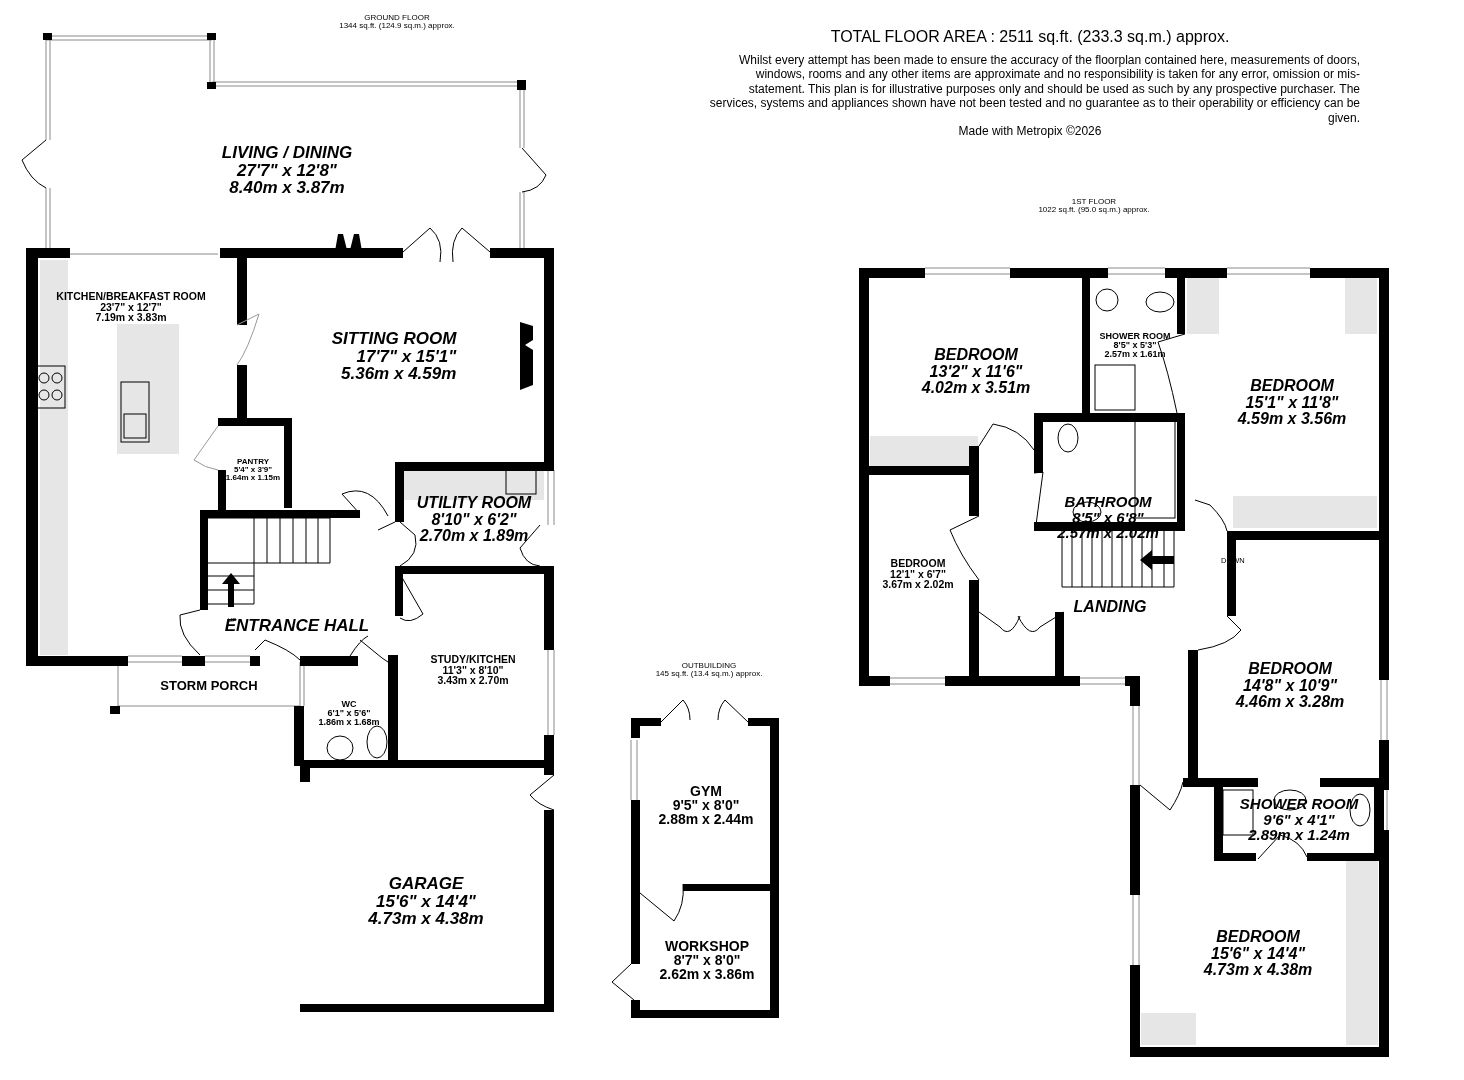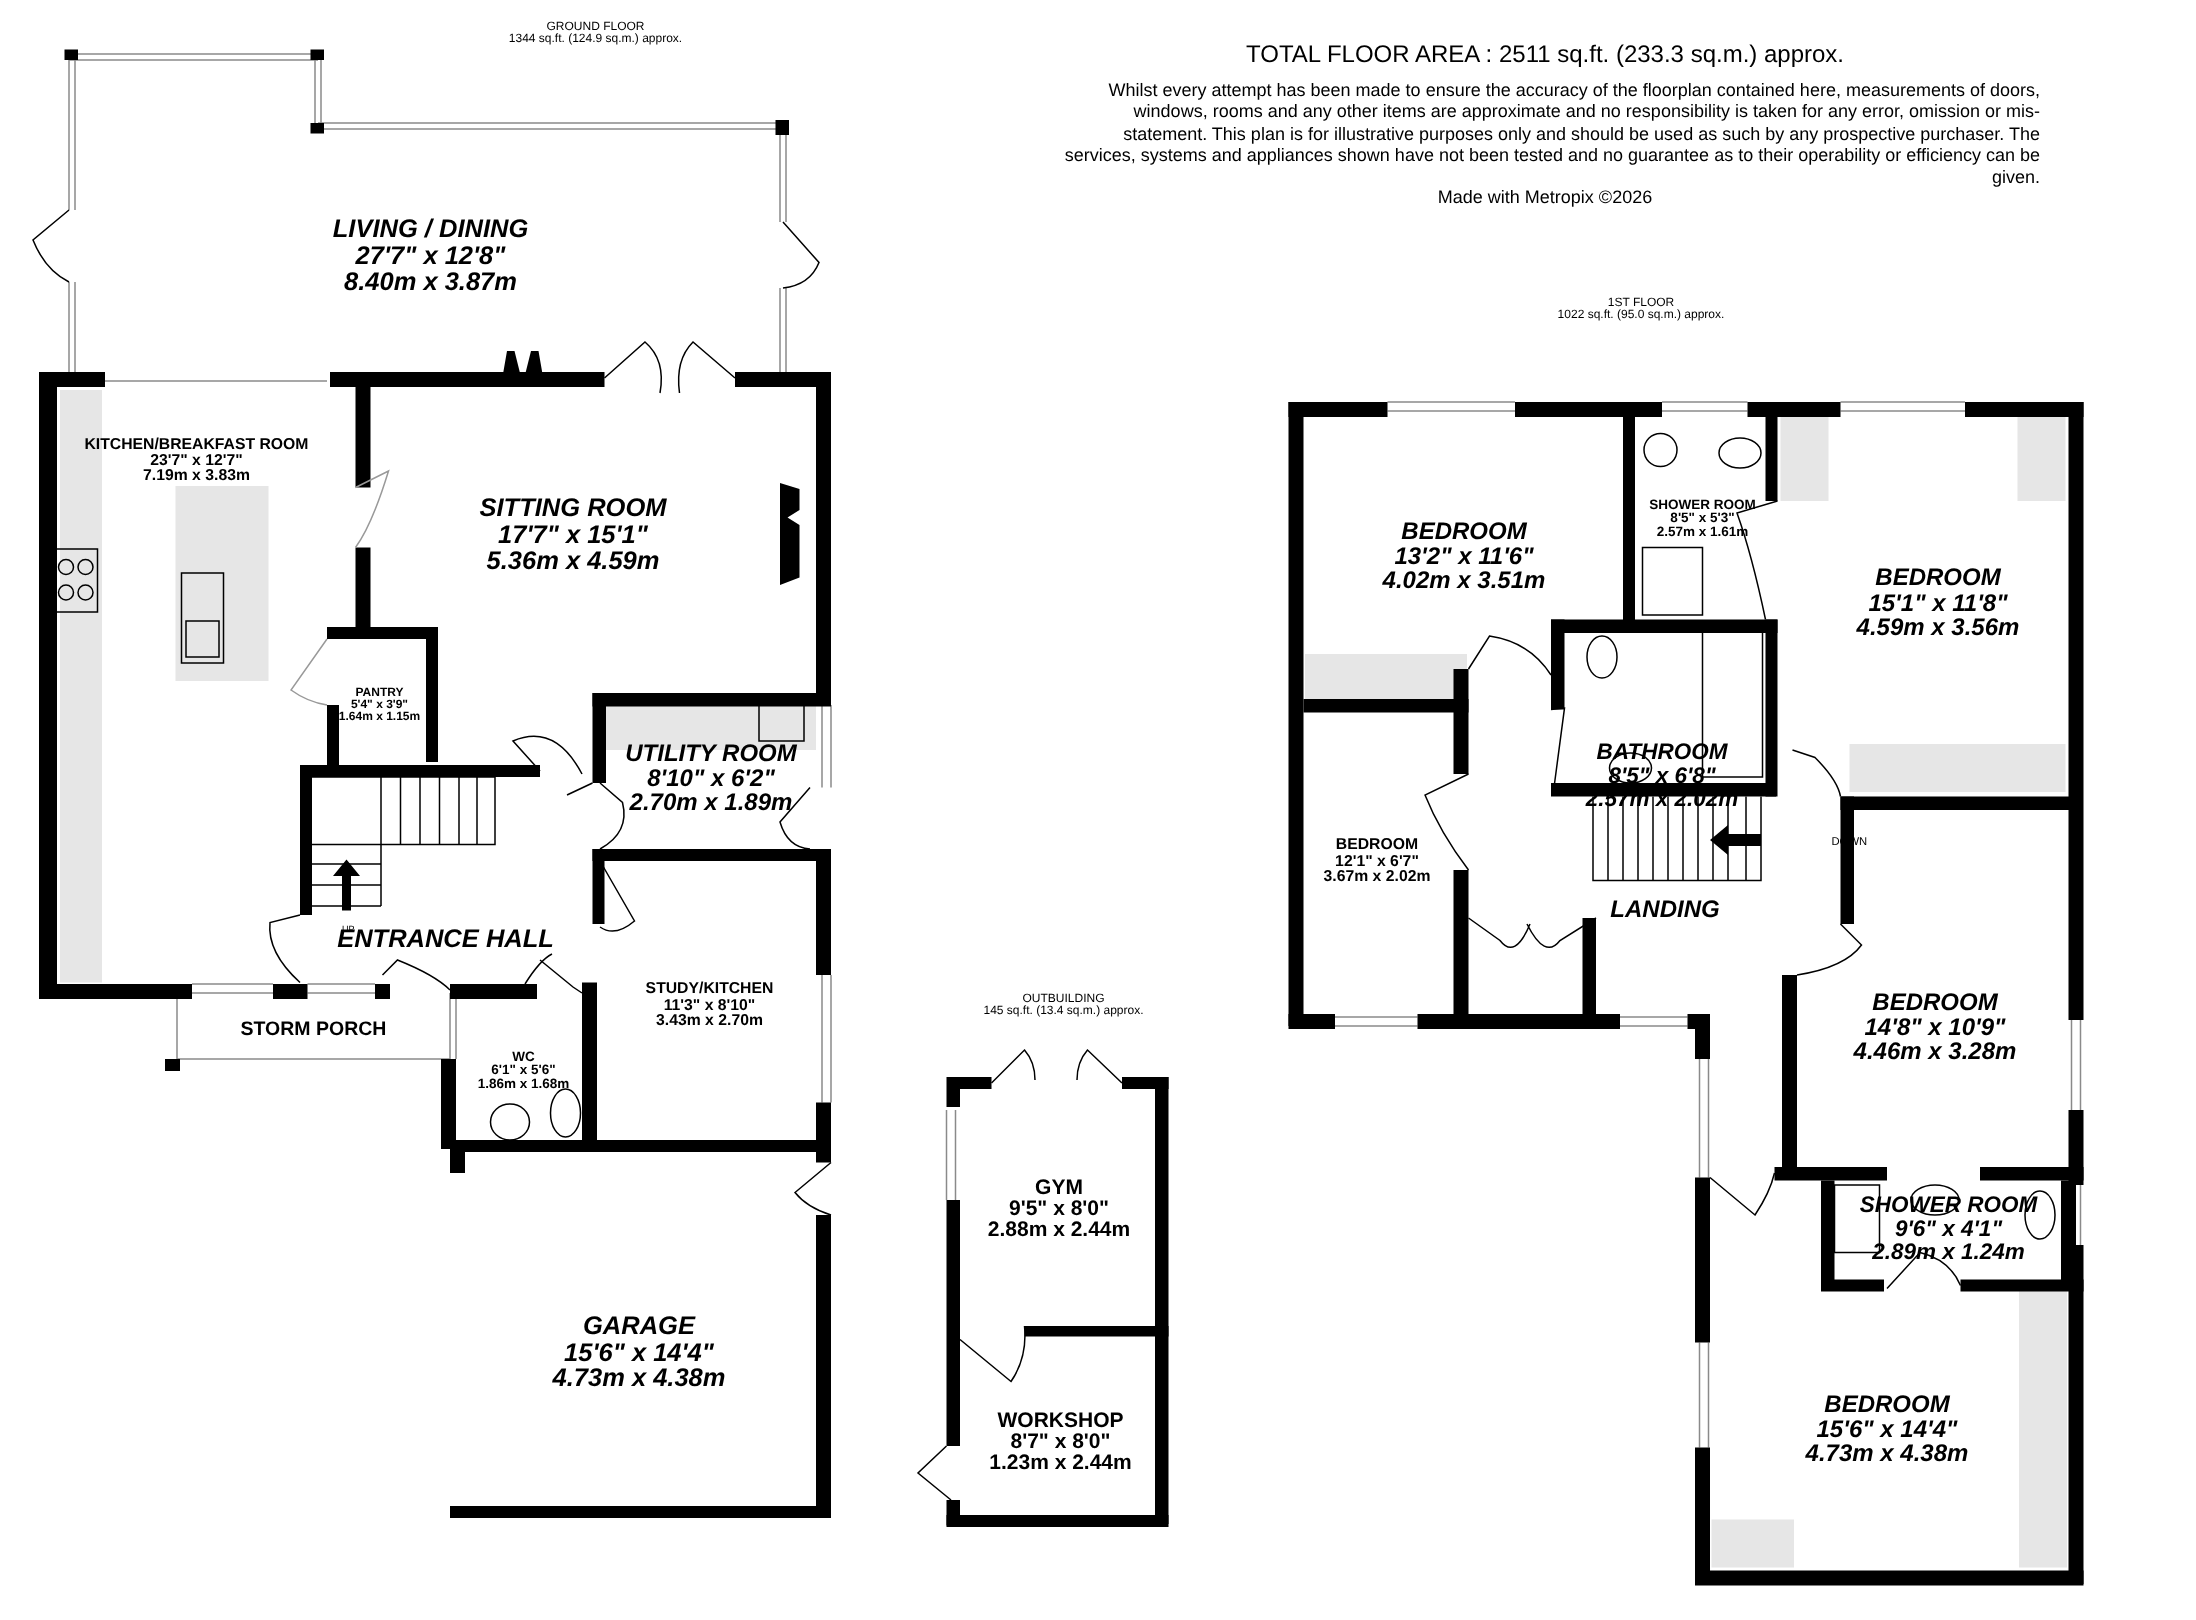--- a/index.html
+++ b/index.html
@@ -250,21 +250,21 @@
 <div class="lbl lg" style="left:287px;top:144px;">
   <span class="n">LIVING / DINING</span>
   <span class="i">27'7"  x 12'8"</span>
   <span class="m">8.40m  x 3.87m</span>
 </div>
 <div class="lbl sm" style="left:131px;top:291px;">
   <span class="n">KITCHEN/BREAKFAST ROOM</span>
   <span class="i">23'7"  x 12'7"</span>
   <span class="m">7.19m  x 3.83m</span>
 </div>
-<div class="lbl lg" style="left:382px;top:330px;">
+<div class="lbl lg" style="left:394px;top:330px;text-align:right;">
   <span class="n">SITTING ROOM</span>
   <span class="i">17'7"  x 15'1"</span>
   <span class="m">5.36m  x 4.59m</span>
 </div>
 <div class="lbl xs" style="left:253px;top:458px;">
   <span class="n">PANTRY</span>
   <span class="i">5'4"  x 3'9"</span>
   <span class="m">1.64m  x 1.15m</span>
 </div>
 <div class="lbl lg" style="left:474px;top:495px;font-size:16px;">
@@ -296,21 +296,21 @@
 </div>
 
 <div class="lbl md" style="left:706px;top:784px;font-size:14px;">
   <span class="n">GYM</span>
   <span class="i">9'5"  x 8'0"</span>
   <span class="m">2.88m  x 2.44m</span>
 </div>
 <div class="lbl md" style="left:707px;top:939px;font-size:14px;">
   <span class="n">WORKSHOP</span>
   <span class="i">8'7"  x 8'0"</span>
-  <span class="m">1.23m  x 2.44m</span>
+  <span class="m">2.62m  x 3.86m</span>
 </div>
 
 <div class="lbl lg" style="left:976px;top:347px;font-size:16px;">
   <span class="n">BEDROOM</span>
   <span class="i">13'2"  x 11'6"</span>
   <span class="m">4.02m  x 3.51m</span>
 </div>
 <div class="lbl xs" style="left:1135px;top:332px;font-size:9px;">
   <span class="n">SHOWER ROOM</span>
   <span class="i">8'5"  x 5'3"</span>

